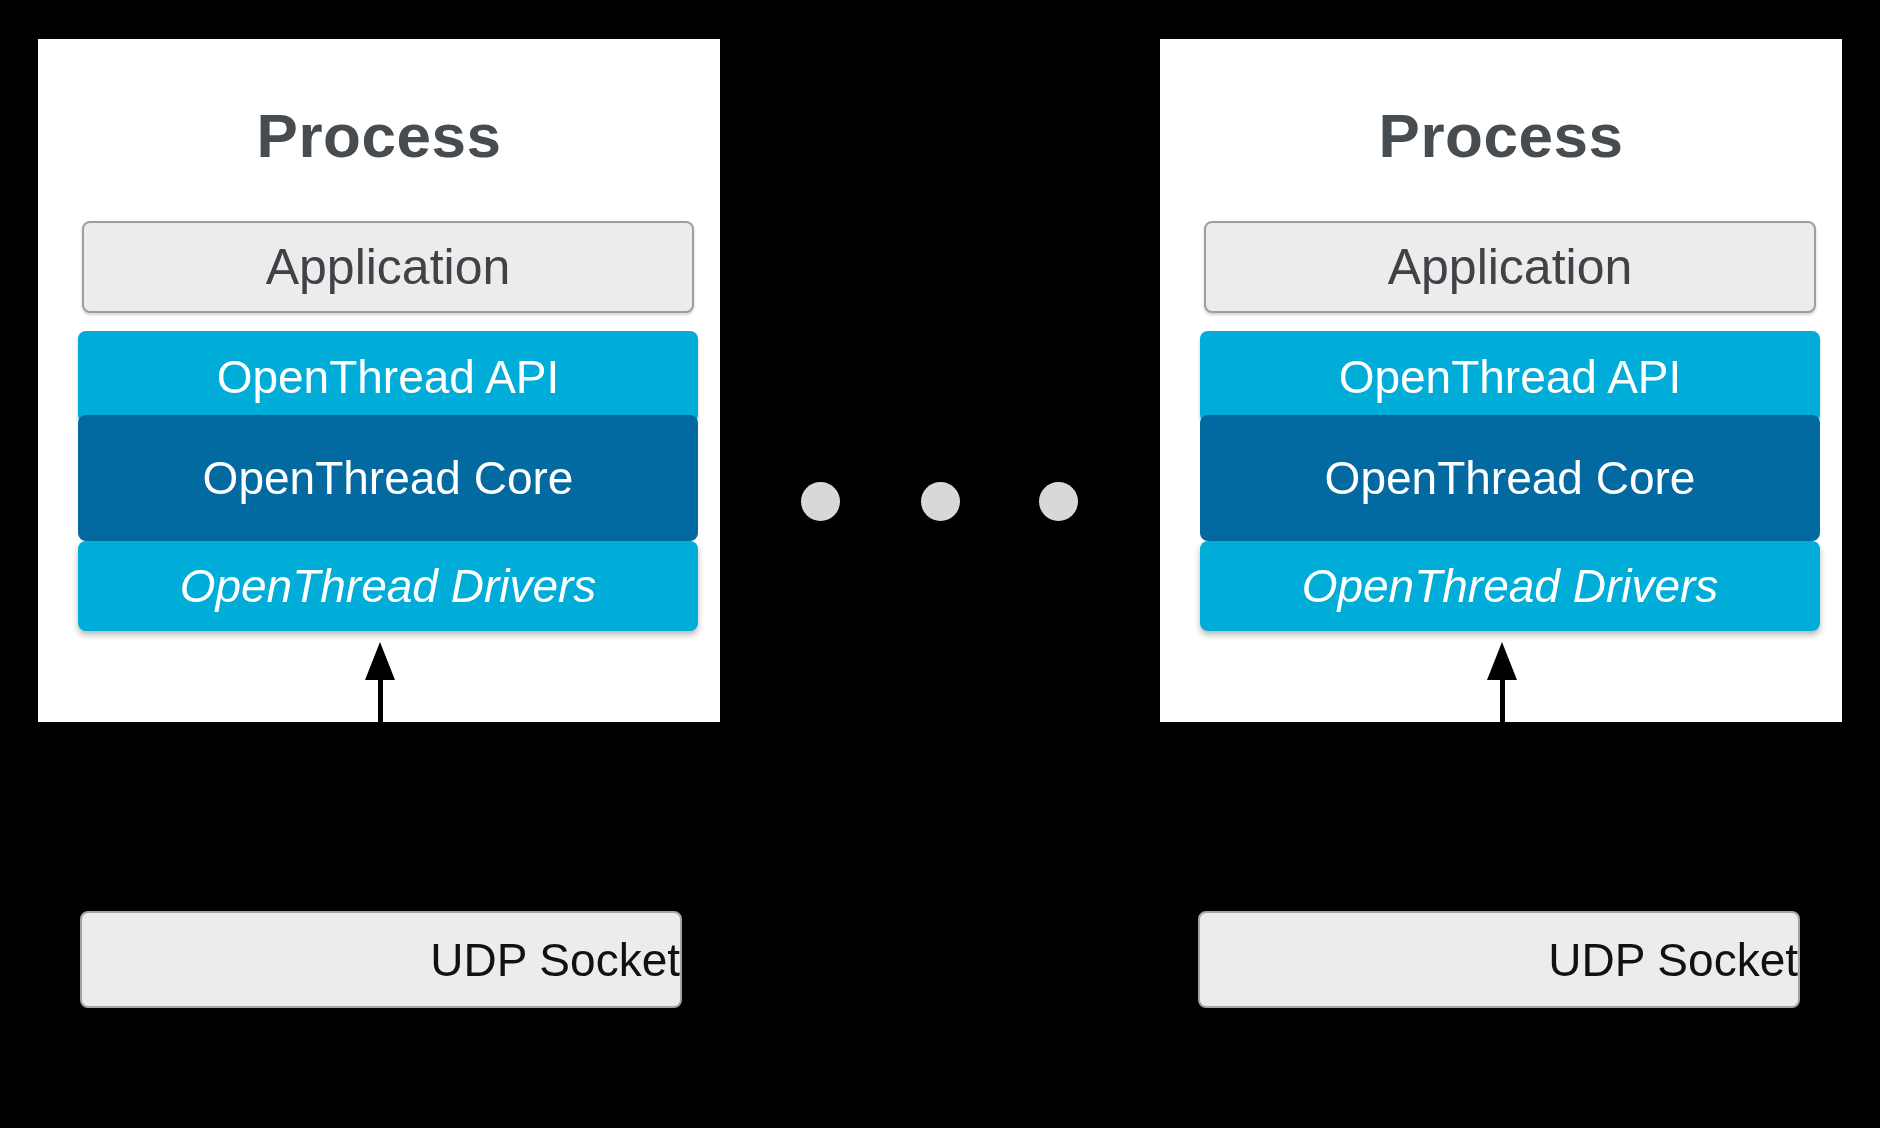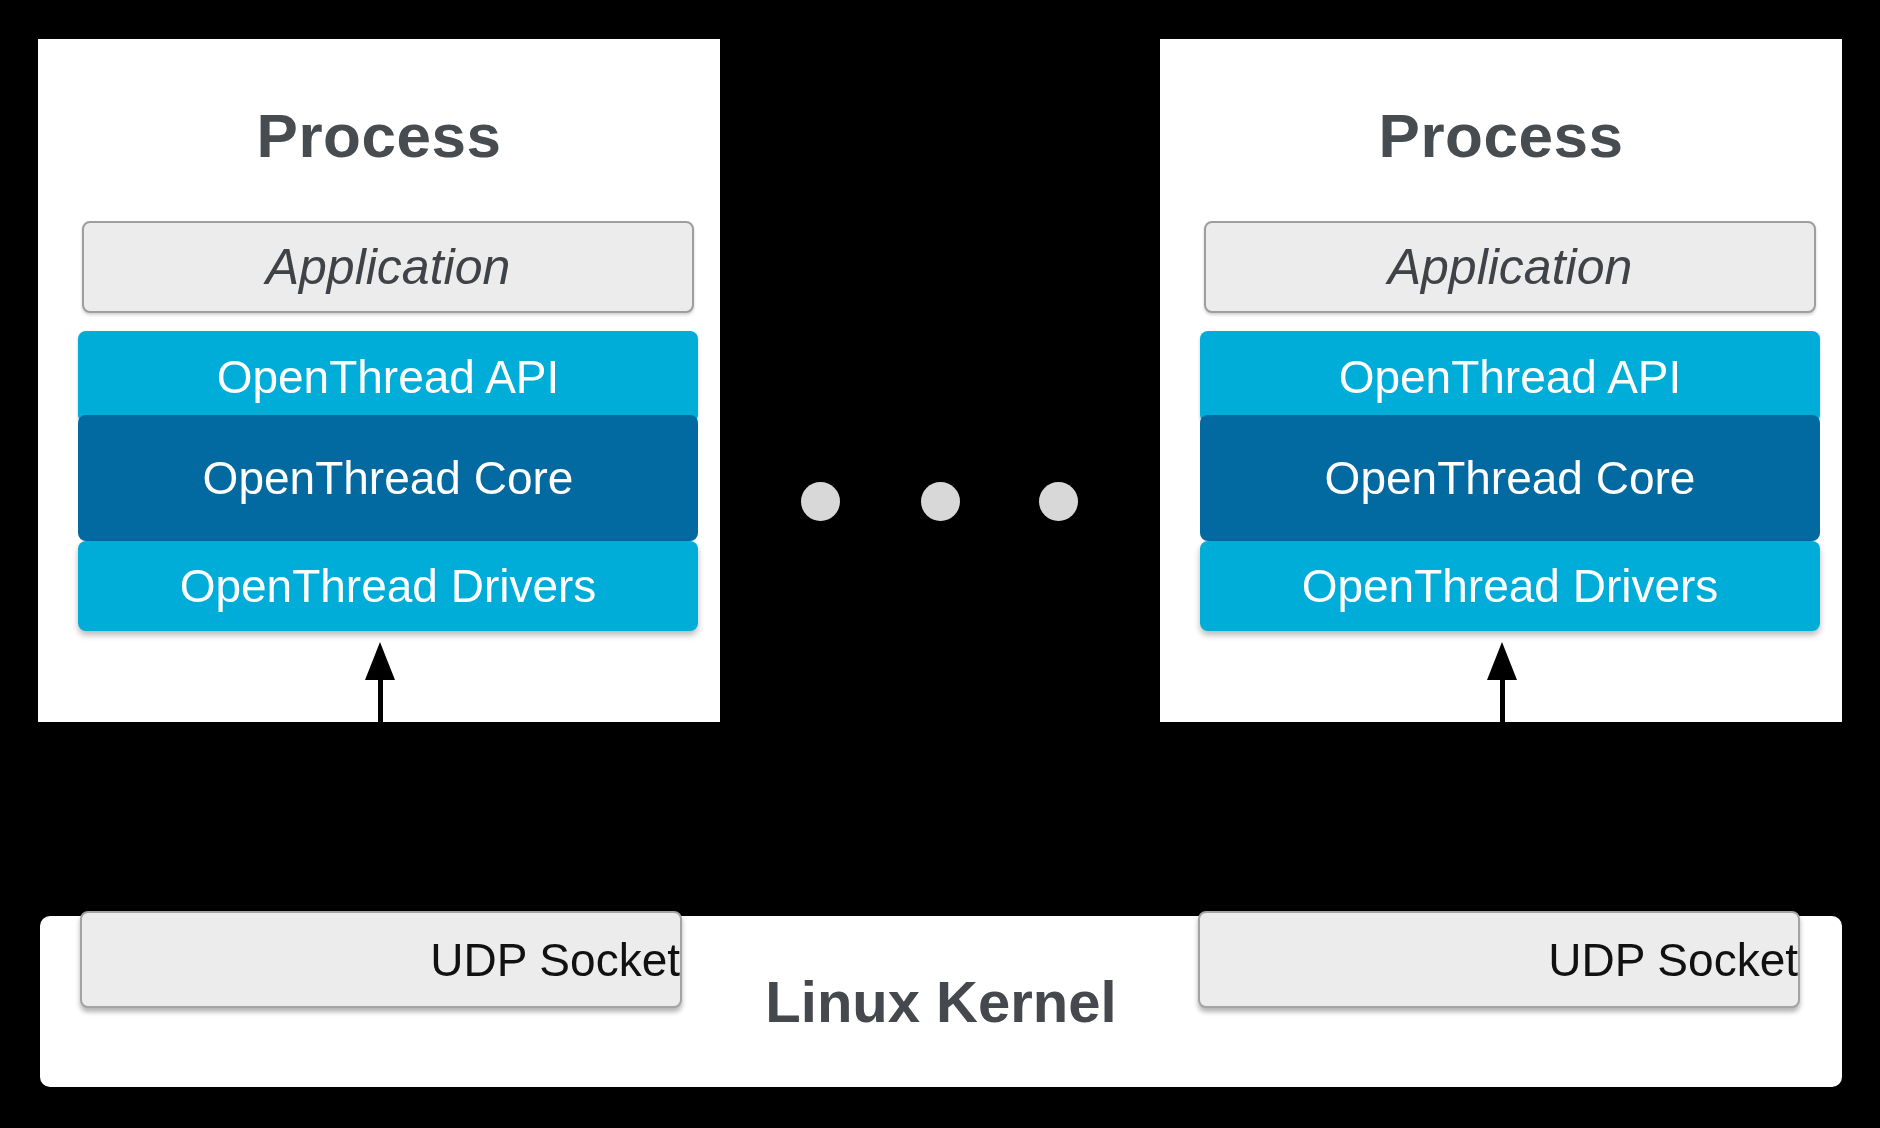--- a/index.html
+++ b/index.html
@@ -52,21 +52,20 @@
   .layer-application {
     left: 44px;
     top: 182px;
     width: 612px;
     height: 92px;
     background: #ECECEC;
     border: 2px solid #9E9E9E;
     color: #3F4246;
     font-size: 50px;
     box-shadow: 0 2px 3px rgba(0,0,0,0.18);
-    font-style: italic;
   }
   .layer-api {
     left: 40px;
     top: 292px;
     width: 620px;
     height: 92px;
     background: #00ACD8;
     color: #ffffff;
     font-size: 46px;
     box-shadow: 0 2px 3px rgba(0,0,0,0.22);
@@ -82,20 +81,21 @@
   }
   .layer-drivers {
     left: 40px;
     top: 502px;
     width: 620px;
     height: 90px;
     background: #00ACD8;
     color: #ffffff;
     font-size: 46px;
     box-shadow: 0 4px 6px rgba(0,0,0,0.28);
+    font-style: italic;
   }
 
   
   .up-arrow {
     position: absolute;
     left: 327px;
     top: 603px;
     width: 30px;
     height: 80px;
   }
@@ -211,23 +211,20 @@
     </div>
     <div class="layer layer-drivers">
       <span>OpenThread Drivers</span>
     </div>
     <div class="up-arrow">
       <div class="head"></div>
       <div class="shaft"></div>
     </div>
   </div>
 
-  <div class="kernel-bar">
-    <div class="kernel-label">Linux Kernel</div>
-  </div>
 
   <div class="udp-socket left">
     <span>UDP Socket</span>
   </div>
   <div class="udp-socket right">
     <span>UDP Socket</span>
   </div>
 
 </div>
 

